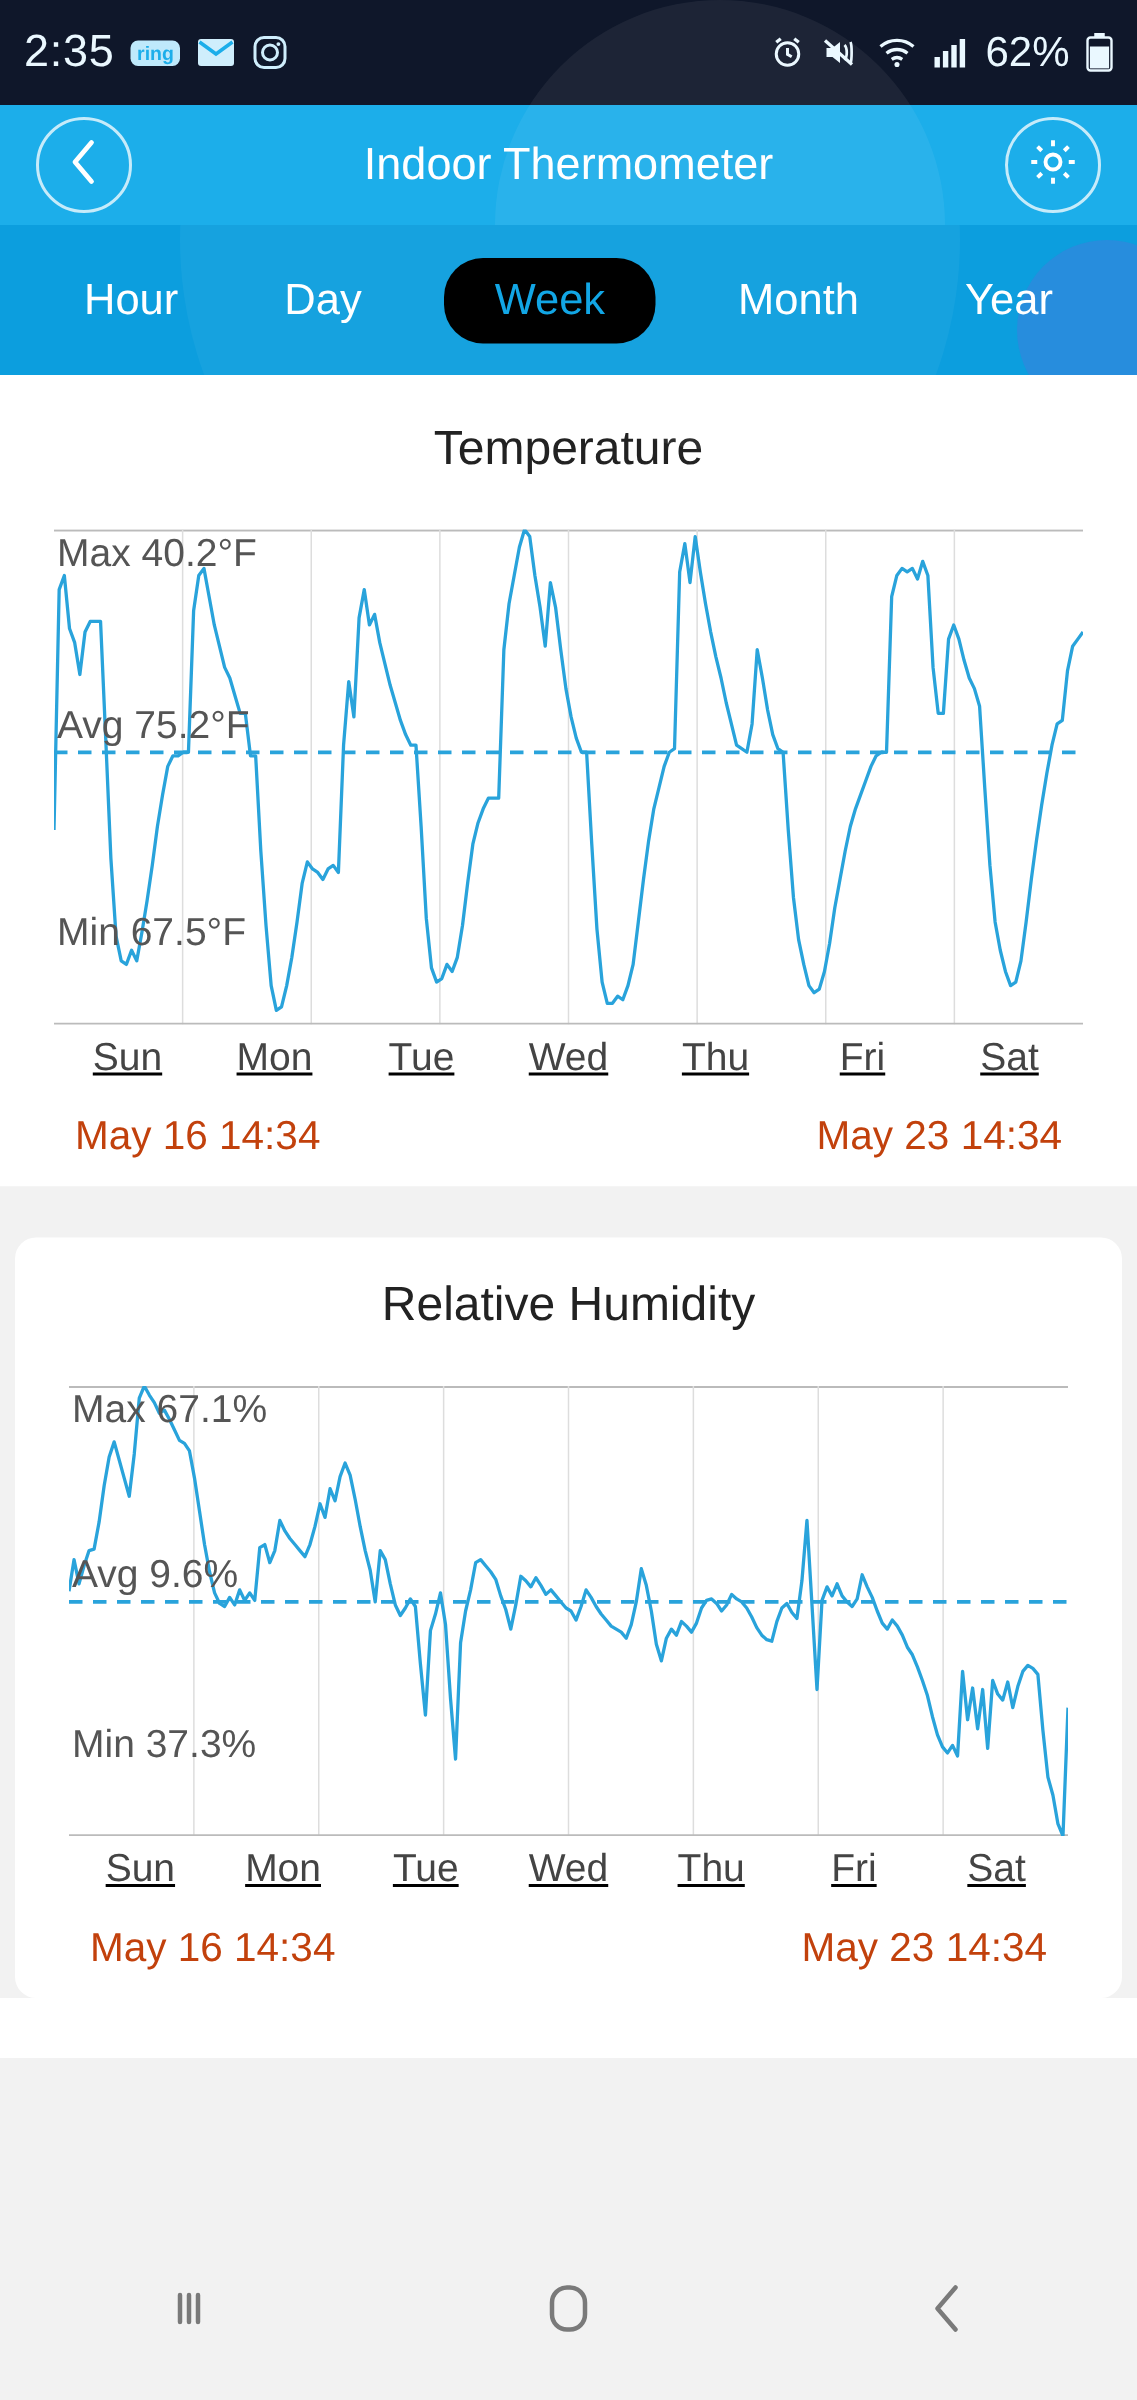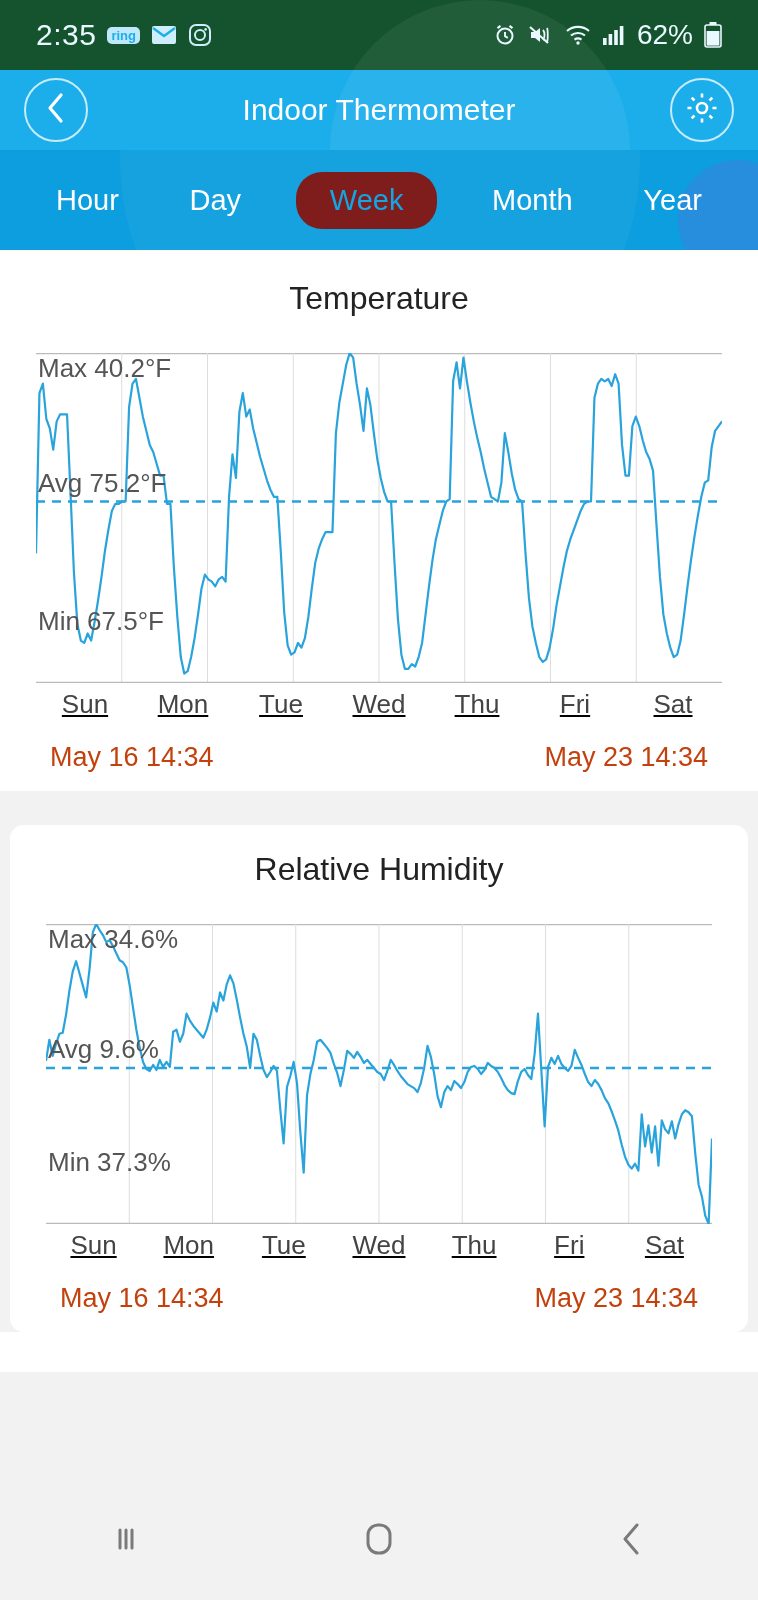--- a/index.html
+++ b/index.html
@@ -6,22 +6,22 @@
   html,body { width:758px; height:1600px; }
   body {
     font-family:"Liberation Sans", sans-serif;
     background:#ffffff;
     overflow:hidden;
   }
   .phone { position:relative; width:758px; height:1600px; background:#f2f2f2; }
 
   
   .statusbar {
-    height:70px; background:#14532d; position:relative;
-    display:flex; align-items:center; padding:0 36px;
+    height:70px; background:#0f172a; position:relative;
+    display:flex; align-items:center; padding:0 16px;
     color:#eaf8ff;
   }
   .statusbar .clock { font-size:30px; letter-spacing:.5px; color:#eaf8ff; }
   .sb-left { display:flex; align-items:center; gap:11px; }
   .sb-right { margin-left:auto; display:flex; align-items:center; gap:11px; }
   .sb-ico { display:inline-flex; align-items:center; justify-content:center; }
   .ring-badge {
     background:#bfe9fb; color:#1CAEEA; font-size:13px; font-weight:bold;
     border-radius:5px; padding:2px 4px; line-height:1;
   }
@@ -60,21 +60,21 @@
   }
   .tabbar::after {
     content:""; position:absolute; right:-40px; bottom:-30px;
     width:120px; height:120px; border-radius:50%;
     background:rgba(120,90,220,.25);
   }
   .tab {
     color:#ffffff; font-size:29px; padding:10px 16px; z-index:2;
     border-radius:26px;
   }
-  .tab.active { background:#7f1d1d; color:#12A6E5; padding:12px 34px; }
+  .tab.active { background:#000000; color:#12A6E5; padding:12px 34px; }
 
   
   .card {
     background:#ffffff; margin:0 10px; border-radius:14px;
     padding:26px 0 18px 0;
   }
   .card.first { margin:0; border-radius:0 0 0 0; padding-top:30px; }
   .card-title {
     text-align:center; font-size:32px; color:#222222; margin-bottom:34px;
   }
@@ -257,21 +257,21 @@
       <span>May 23 14:34</span>
     </div>
   </div>
 
   <div class="gap"></div>
 
   <div class="card">
     <div class="card-title">Relative Humidity</div>
 
     <div class="chart-wrap">
-      <div class="stat max">Max 34.6%</div>
+      <div class="stat max">Max 67.1%</div>
       <div class="stat min">Min 37.3%</div>
       <div class="stat avg" id="hum-avg-label" style="top: 109.96px;">Avg 9.6%</div>
       <div class="plot" id="hum-plot" style="height:300px;margin-top:36px;">
           <svg viewBox="0 0 666 300" preserveAspectRatio="none">
             <line x1="0" y1="0.5" x2="666" y2="0.5" stroke="#bbbbbb" stroke-width="1.5"></line>
             <line x1="83.25" y1="0" x2="83.25" y2="300" stroke="#DDDDDD" stroke-width="1"></line>
             <line x1="166.5" y1="0" x2="166.5" y2="300" stroke="#DDDDDD" stroke-width="1"></line>
             <line x1="249.75" y1="0" x2="249.75" y2="300" stroke="#DDDDDD" stroke-width="1"></line>
             <line x1="333" y1="0" x2="333" y2="300" stroke="#DDDDDD" stroke-width="1"></line>
             <line x1="416.25" y1="0" x2="416.25" y2="300" stroke="#DDDDDD" stroke-width="1"></line>

